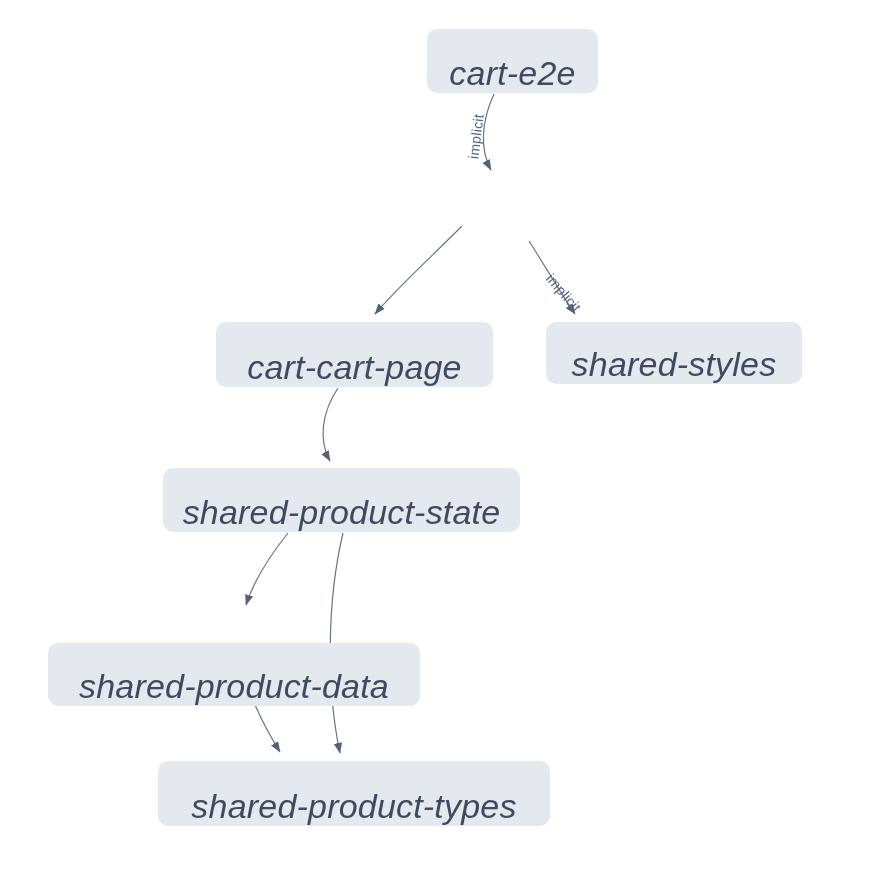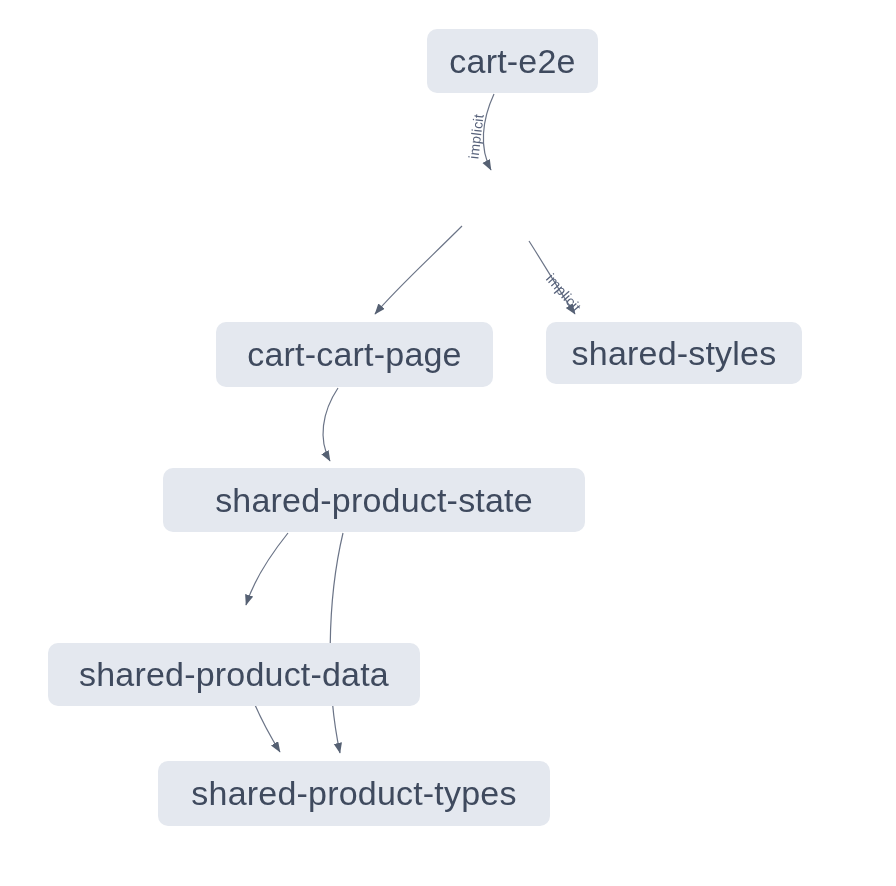--- a/index.html
+++ b/index.html
@@ -25,36 +25,37 @@
     fill: #56617a;
     font-size: 14px;
     letter-spacing: 0.3px;
     font-family: "Liberation Sans", sans-serif;
     text-anchor: middle;
   }
   .node {
     position: absolute;
     z-index: 2;
     display: flex;
-    align-items: center;
+    align-items: flex-end;
     justify-content: center;
     background: #e4e8ef;
     border-radius: 10px;
     color: #3f4a5e;
     font-size: 34px;
     letter-spacing: 0.2px;
     white-space: nowrap;
     cursor: pointer;
+    font-style: italic;
   }
   
   #n-cart-e2e              { left: 427px; top:  29px; width: 171px; height: 64px; }
   #n-cart                  { left: 463px; top: 176px; width: 100px; height: 64px; }
   #n-cart-cart-page        { left: 216px; top: 322px; width: 277px; height: 65px; }
   #n-shared-styles         { left: 546px; top: 322px; width: 256px; height: 62px; }
-  #n-shared-product-state  { left: 163px; top: 468px; width: 422px; height: 64px; }
+  #n-shared-product-state  { left: 163px; top: 468px; width: 357px; height: 64px; }
   #n-shared-product-data   { left:  48px; top: 614px; width: 372px; height: 63px; margin-top: 29px; }
   #n-shared-product-types  { left: 158px; top: 761px; width: 392px; height: 65px; }
 </style>
 </head>
 <body>
 
 <div class="stage">
 
   <svg class="edge-layer" width="896" height="886" viewBox="0 0 896 886">
     <defs>

